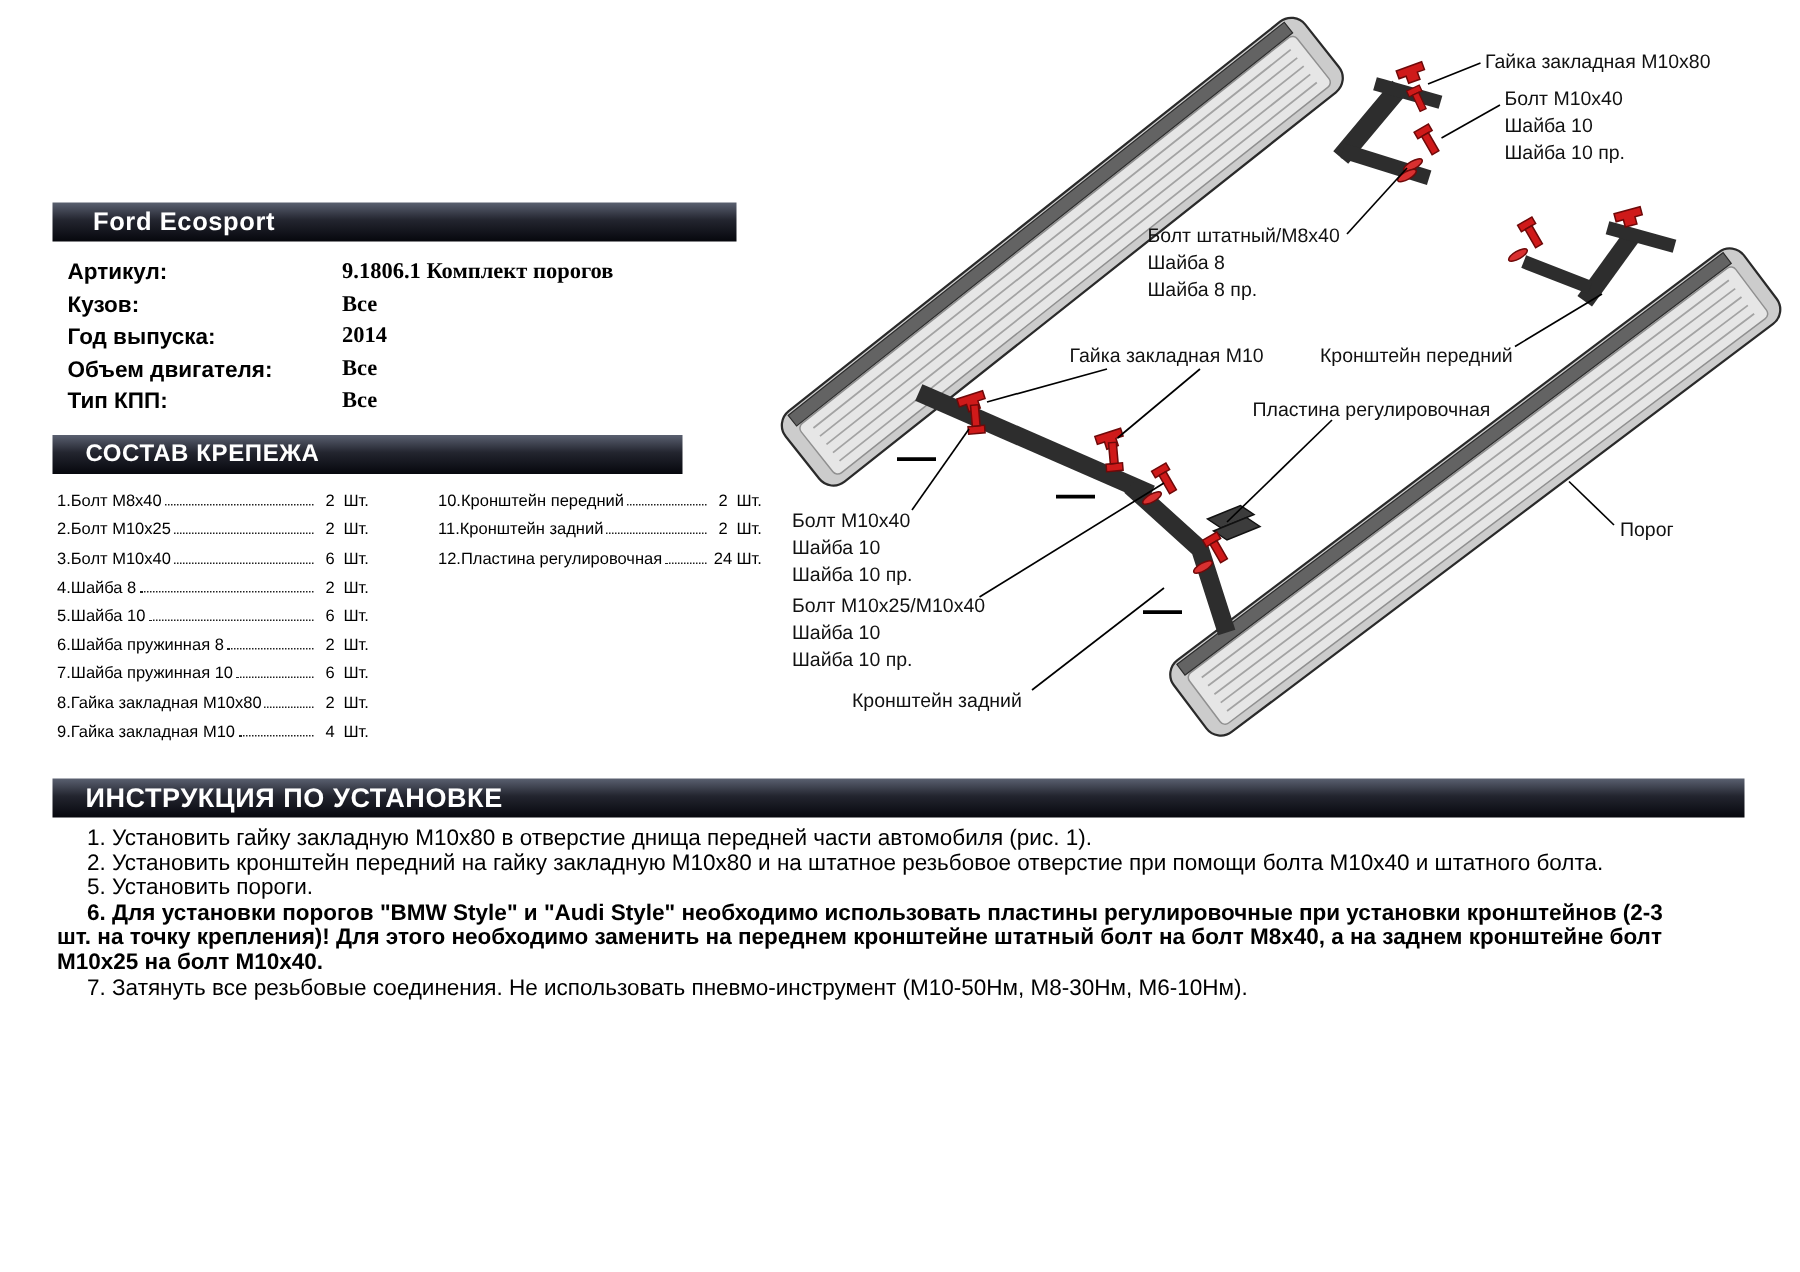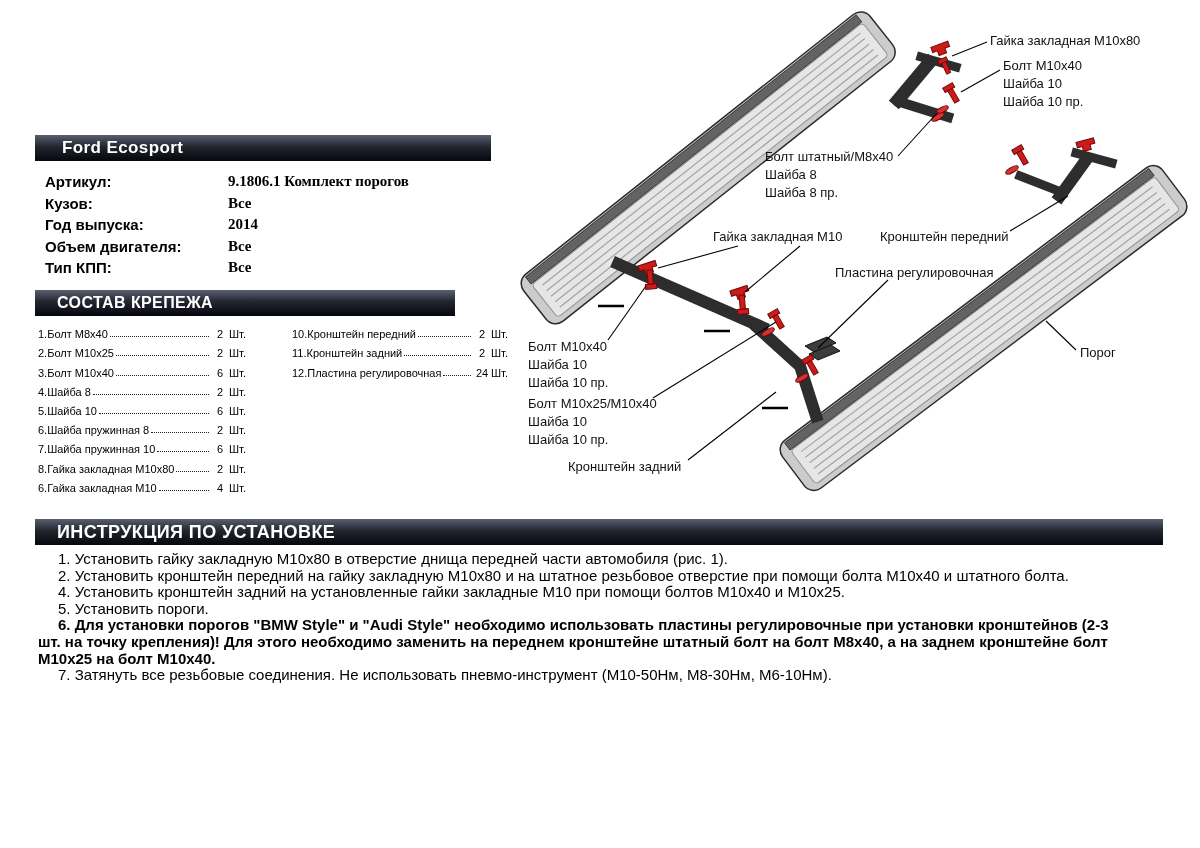--- a/index.html
+++ b/index.html
@@ -115,21 +115,21 @@
           <span class="pqty">6</span>
           <span class="punit">Шт.</span>
         </div>
       <div class="prow">
           <span class="pname">8.Гайка закладная М10х80</span>
           <span class="pleader"></span>
           <span class="pqty">2</span>
           <span class="punit">Шт.</span>
         </div>
       <div class="prow">
-          <span class="pname">6.Гайка закладная М10</span>
+          <span class="pname">9.Гайка закладная М10</span>
           <span class="pleader"></span>
           <span class="pqty">4</span>
           <span class="punit">Шт.</span>
         </div>
     </div>
     <div class="pcol pcol2">
       <div class="prow">
           <span class="pname">10.Кронштейн передний</span>
           <span class="pleader"></span>
           <span class="pqty">2</span>
@@ -257,19 +257,18 @@
     </svg>
   </div>
 
   <div class="bar bar-instr">
     <span>ИНСТРУКЦИЯ ПО УСТАНОВКЕ</span>
   </div>
 
   <div class="instr-text">
     <p>1. Установить гайку закладную М10х80 в отверстие днища передней части автомобиля (рис. 1).</p>
     <p>2. Установить кронштейн передний на гайку закладную М10х80 и на штатное резьбовое отверстие при помощи болта М10х40 и штатного болта.</p>
-    <p>4. Установить кронштейн задний на установленные гайки закладные М10 при помощи болтов М10х40 и М10х25.</p>
     <p>5. Установить пороги.</p>
     <p class="bold">6. Для установки порогов "BMW Style" и "Audi Style" необходимо использовать пластины регулировочные при установки кронштейнов (2-3 шт. на точку крепления)! Для этого необходимо заменить на переднем кронштейне штатный болт на болт М8х40, а на заднем кронштейне болт М10х25 на болт М10х40.</p>
     <p>7. Затянуть все резьбовые соединения. Не использовать пневмо-инструмент (М10-50Нм, М8-30Нм, М6-10Нм).</p>
   </div>
 
 </div>
 
 </body></html>

